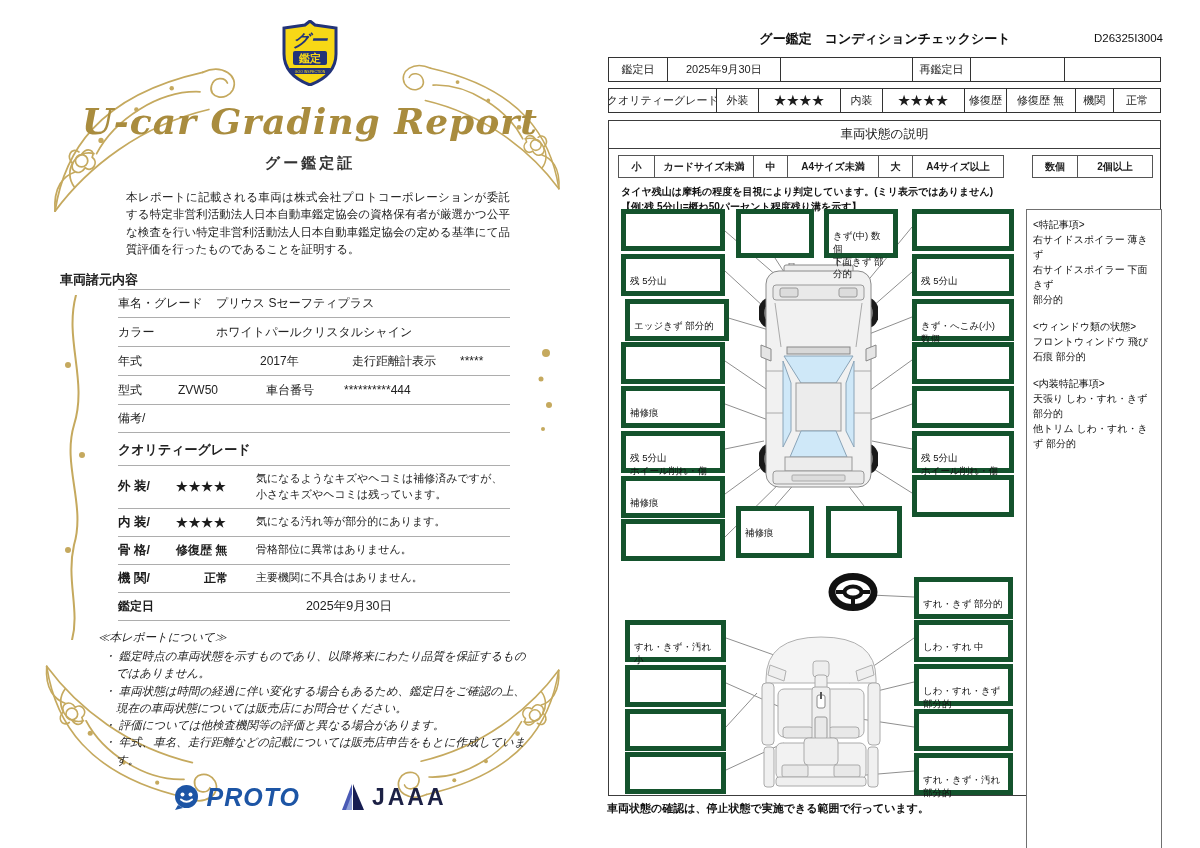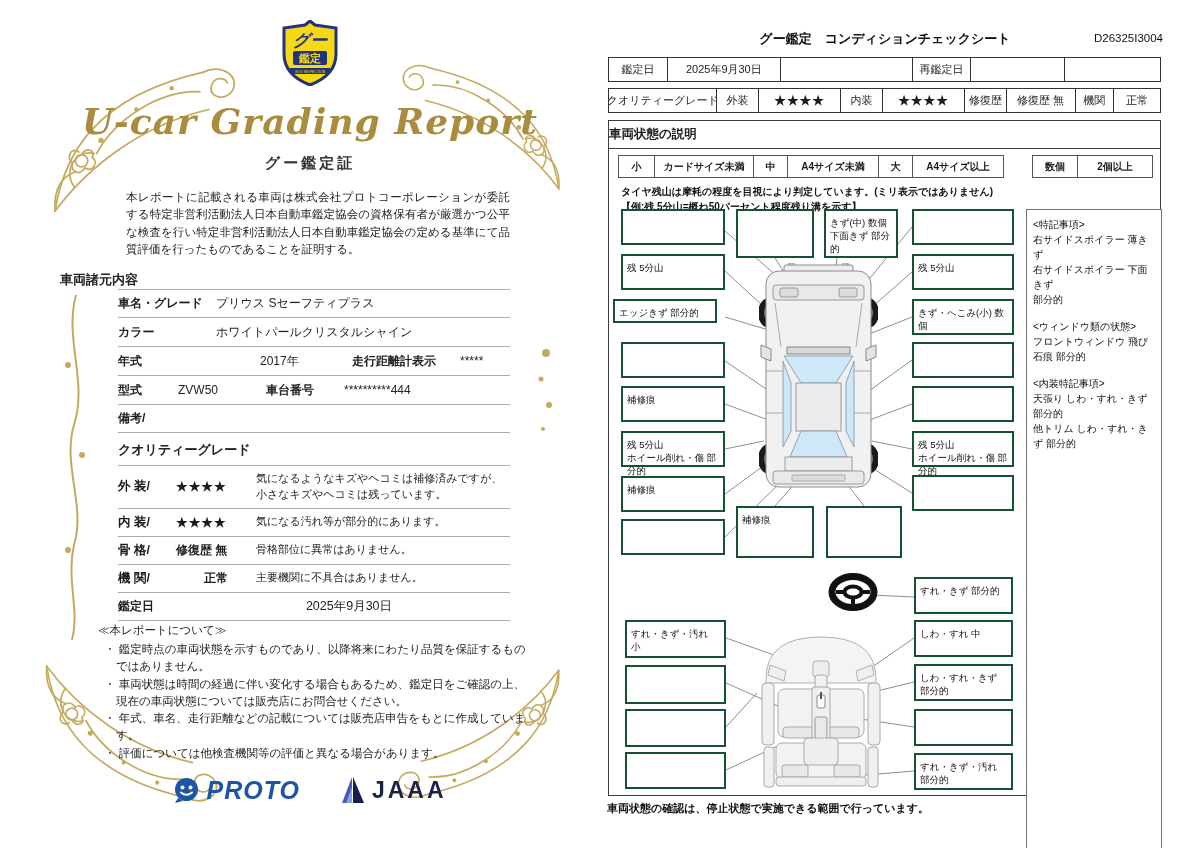--- a/index.html
+++ b/index.html
@@ -10,60 +10,60 @@
   .badge-wrap{text-align:center;}
   .lp-title{margin-top:10px;text-align:center;font-family:"DejaVu Serif",serif;font-style:italic;
             font-weight:bold;font-size:36px;color:#a98c3e;letter-spacing:1px;}
   .lp-cert{margin-top:12px;text-align:center;font-size:15px;font-weight:bold;letter-spacing:3px;color:#333;}
   .lp-intro{margin:16px 0 0 66px;width:384px;font-size:11.5px;line-height:1.5;text-align:justify;color:#222;}
   .sec-title{margin-top:14px;text-align:left;font-size:13px;font-weight:bold;color:#222;}
   .ltable{margin-left:58px;width:392px;}
   .trow{display:flex;align-items:center;border-bottom:1px solid #adadad;min-height:29px;
         font-size:12px;color:#222;box-sizing:border-box;}
   .trow.first{border-top:1px solid #adadad;}
-  .tl{flex:0 0 auto;font-weight:bold;}
+  .tl{flex:0 0 auto;font-weight:normal;}
   .w95{width:98px;} .w60{width:60px;} .w85{width:88px;} .w75{width:78px;} .w90{width:92px;margin-left:44px;} .w105{width:108px;}
   .tv{flex:1 1 auto;}
   .grow{display:flex;align-items:center;border-bottom:1px solid #adadad;padding:5px 0;font-size:11px;}
   .g-label{flex:0 0 58px;font-weight:bold;font-size:12.5px;}
   .g-val{flex:0 0 80px;font-weight:bold;font-size:13px;letter-spacing:1px;}
   .g-val.small{font-size:12px;letter-spacing:0;}
   .g-desc{flex:1 1 auto;font-size:11px;line-height:1.45;}
   .irow{display:flex;align-items:center;border-bottom:1px solid #adadad;min-height:25px;font-size:12px;}
   .i-label{flex:0 0 70px;font-weight:bold;}
   .i-val{flex:1 1 auto;text-align:center;}
-  .lp-notes{margin:1px 0 0 38px;width:428px;font-size:11.5px;line-height:1.5;color:#222;}
+  .lp-notes{margin:8px 0 0 38px;width:428px;font-size:11.5px;line-height:1.5;color:#222;font-style:italic;}
   .lp-notes .nt{margin-bottom:2px;}
   .note-item{margin-left:6px;text-indent:-12px;padding-left:12px;}
   .logos{margin-top:14px;display:flex;justify-content:center;align-items:center;gap:40px;}
   .logo{display:flex;align-items:center;gap:6px;}
   .proto-word{font-size:25px;font-weight:800;font-style:italic;color:#1d55a5;letter-spacing:1px;}
   .jaaa-word{font-size:23px;font-weight:800;color:#1c2145;letter-spacing:3px;}
   .orn{position:absolute;pointer-events:none;}
   
   .rp{position:absolute;left:605px;top:30px;width:560px;height:800px;}
   .rp-titlebar{position:relative;height:22px;}
   .rp-title{position:absolute;left:0;right:0;text-align:center;font-size:13px;font-weight:bold;color:#111;}
   .rp-code{position:absolute;right:2px;top:2px;font-size:11.5px;color:#111;}
   .htable{position:absolute;left:3px;width:553px;display:flex;border:1px solid #333;box-sizing:border-box;
           height:25px;background:#fff;}
   .hcell{border-left:1px solid #333;display:flex;align-items:center;justify-content:center;
          font-size:11px;box-sizing:border-box;overflow:hidden;white-space:nowrap;}
   .hcell:first-child{border-left:none;}
   .stars{font-size:13px;font-weight:bold;letter-spacing:1px;}
   .mainbox{position:absolute;left:3px;top:90px;width:553px;height:676px;border:1.5px solid #3c3c3c;
            box-sizing:border-box;background:#fff;}
-  .mb-head{height:27px;line-height:27px;font-size:12.5px;font-weight:bold;
+  .mb-head{height:27px;line-height:27px;text-align:center;font-size:12.5px;font-weight:normal;
            border-bottom:1px solid #3c3c3c;}
   .legend{position:absolute;top:34px;display:flex;height:23px;}
   .lg-cell{border:1px solid #555;margin-left:-1px;display:flex;align-items:center;justify-content:center;
            font-size:10px;font-weight:bold;box-sizing:border-box;background:#fff;white-space:nowrap;}
   .tire-note{position:absolute;left:12px;top:63px;font-size:10px;font-weight:bold;line-height:1.5;color:#111;}
-  .cbox{position:absolute;border:2px solid #14532d;background:#fff;font-size:9.5px;line-height:1.35;
-        padding:6px 4px;box-sizing:border-box;color:#111;}
+  .cbox{position:absolute;border:5px solid #14532d;background:#fff;font-size:9.5px;line-height:1.35;
+        padding:16px 4px;box-sizing:border-box;color:#111;}
   .panel{position:absolute;left:417px;top:88px;width:136px;height:706px;border:1.5px solid #707070;
          box-sizing:border-box;padding:7px 6px;font-size:10px;line-height:1.5;color:#111;background:#fff;}
   .panel .gap{height:12px;}
   .rp-footer{position:absolute;left:2px;top:771px;font-size:11px;font-weight:bold;color:#111;}
   .lines-svg{position:absolute;left:0;top:0;pointer-events:none;}
   .diagram{position:absolute;}
 </style>
 </head>
 <body>
 
@@ -188,22 +188,22 @@
       <div class="irow" style="min-height:27px">
         <div class="i-label">鑑定日</div>
         <div class="i-val" style="font-size:12.5px">2025年9月30日</div>
       </div>
     </div>
 
     <div class="lp-notes">
       <div class="nt">≪本レポートについて≫</div>
       <div class="note-item">・ 鑑定時点の車両状態を示すものであり、以降将来にわたり品質を保証するものではありません。</div>
       <div class="note-item">・ 車両状態は時間の経過に伴い変化する場合もあるため、鑑定日をご確認の上、現在の車両状態については販売店にお問合せください。</div>
+      <div class="note-item">・ 評価については他検査機関等の評価と異なる場合があります。</div>
       <div class="note-item">・ 年式、車名、走行距離などの記載については販売店申告をもとに作成しています。</div>
-      <div class="note-item">・ 評価については他検査機関等の評価と異なる場合があります。</div>
     </div>
 
     <div class="logos">
       <div class="logo">
         <svg width="27" height="27" viewBox="0 0 27 27">
           <circle cx="13.5" cy="12.5" r="11.5" fill="#1d55a5"></circle>
           <path d="M5,21 L2,26 L10,24 Z" fill="#1d55a5"></path>
           <circle cx="9.5" cy="10.5" r="2" fill="#fff"></circle>
           <circle cx="17.5" cy="10.5" r="2" fill="#fff"></circle>
           <path d="M8,15.5 Q13.5,20 19,15.5" stroke="#fff" stroke-width="2" fill="none" stroke-linecap="round"></path>
@@ -370,21 +370,21 @@
       </svg>
 
       <div class="cbox" style="left:12px;top:88px;width:104px;height:36px">
           <div></div>
           <div></div>
         </div>
       <div class="cbox" style="left:12px;top:133px;width:104px;height:36px">
           <div>残 5分山</div>
           <div></div>
         </div>
-      <div class="cbox" style="left:4px;top:178px;width:104px;height:24px">
+      <div class="cbox" style="left:16px;top:178px;width:104px;height:24px">
           <div>エッジきず 部分的</div>
           <div></div>
         </div>
       <div class="cbox" style="left:12px;top:221px;width:104px;height:36px">
           <div></div>
           <div></div>
         </div>
       <div class="cbox" style="left:12px;top:265px;width:104px;height:36px">
           <div>補修痕</div>
           <div></div>

